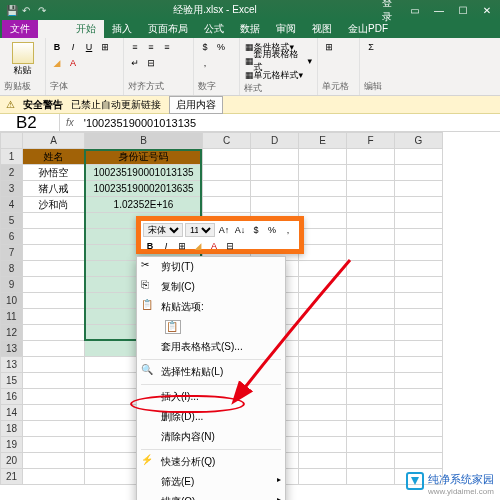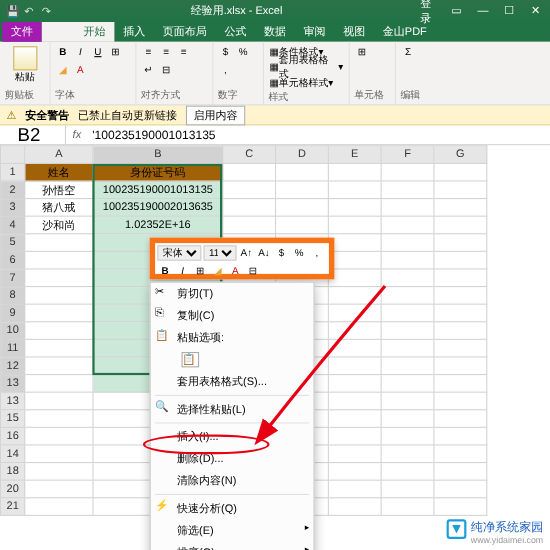--- a/index.html
+++ b/index.html
@@ -348,20 +348,30 @@
           <td></td>
           <td></td>
           <td></td>
           <td></td>
           <td></td>
           <td></td>
           <td></td>
         </tr>
   <tr>
           <th>18</th>
+          <td></td>
+          <td></td>
+          <td></td>
+          <td></td>
+          <td></td>
+          <td></td>
+          <td></td>
+        </tr>
+  <tr>
+          <th>19</th>
           <td></td>
           <td></td>
           <td></td>
           <td></td>
           <td></td>
           <td></td>
           <td></td>
         </tr>
   <tr>
           <th>20</th>

